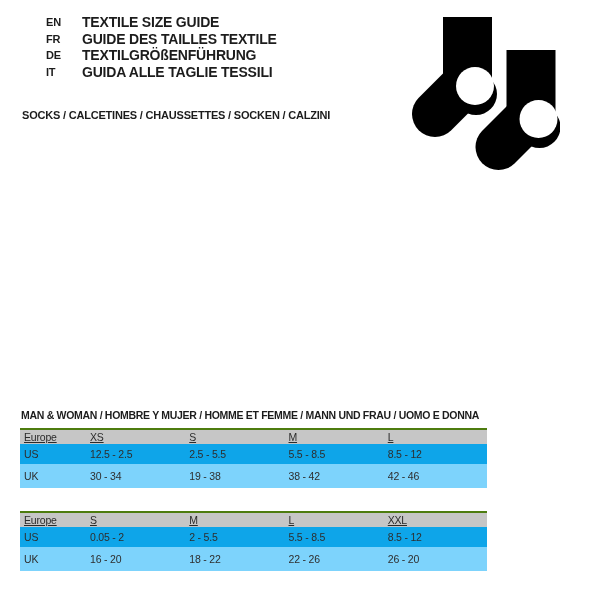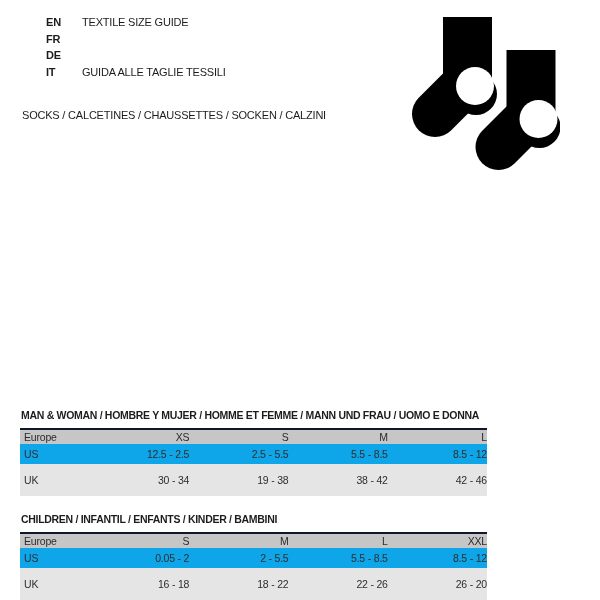--- a/index.html
+++ b/index.html
@@ -4,60 +4,62 @@
 <style>
   html,body{margin:0;padding:0;}
   body{
     width:600px;height:600px;position:relative;background:#ffffff;
     font-family:"Liberation Sans",sans-serif;color:#1c1c1c;overflow:hidden;
   }
   
   .lang-list{position:absolute;left:22px;top:14px;}
   .lang-row{display:flex;height:16.6px;align-items:center;padding-left:24px;}
   .lang-code{width:36px;font-size:11px;font-weight:bold;letter-spacing:-0.2px;}
-  .lang-label{font-size:11px;font-weight:normal;letter-spacing:-0.2px;white-space:nowrap;}
+  .lang-label{font-size:14px;font-weight:bold;letter-spacing:-0.2px;white-space:nowrap;}
   .category-line{
-    position:absolute;left:22px;top:109px;font-size:11px;font-weight:normal;
+    position:absolute;left:22px;top:109px;font-size:11px;font-weight:bold;
     letter-spacing:-0.2px;white-space:nowrap;
   }
   
   .socks-icon{position:absolute;left:405px;top:8px;width:155px;height:175px;}
   
   .size-table{position:absolute;left:20px;width:463px;}
   .tbl-adult{top:407px;}
   .tbl-children{top:511px;}
   .tbl-title{
     font-size:10.5px;font-weight:bold;letter-spacing:-0.3px;white-space:nowrap;
     margin:0 0 0 1px;height:21px;line-height:16px;
   }
   .tbl{width:463px;border-collapse:collapse;table-layout:fixed;}
   .tbl td{
     font-size:10.5px;letter-spacing:-0.2px;color:#2e2e2e;
-    padding:0;text-align:right;vertical-align:middle;
+    padding:0;text-align:left;vertical-align:middle;
   }
   .tbl .c-label{width:66px;text-align:left;padding-left:4px;}
   .tbl .c-val{width:99.25px;}
   .tbl tr.hdr{background:#c6c6c6;height:15px;}
-  .tbl tr.hdr td{border-top:2px solid #0f172a;color:#2b2b2b;}
+  .tbl tr.hdr td{border-top:2px solid #4d7c0f;color:#2b2b2b;text-decoration:underline;}
   .tbl tr.r1{background:#0ea5e9;height:20px;}
-  .tbl tr.r2{background:#e5e5e5;height:32px;}
+  .tbl tr.r2{background:#7dd3fc;height:24px;}
 </style>
 </head>
 <body>
 
 <div class="lang-list">
   <div class="lang-row">
     <span class="lang-code">EN</span>
     <span class="lang-label">TEXTILE SIZE GUIDE</span>
   </div>
   <div class="lang-row">
     <span class="lang-code">FR</span>
+    <span class="lang-label">GUIDE DES TAILLES TEXTILE</span>
   </div>
   <div class="lang-row">
     <span class="lang-code">DE</span>
+    <span class="lang-label">TEXTILGRÖßENFÜHRUNG</span>
   </div>
   <div class="lang-row">
     <span class="lang-code">IT</span>
     <span class="lang-label">GUIDA ALLE TAGLIE TESSILI</span>
   </div>
 </div>
 
 <div class="category-line">SOCKS / CALCETINES / CHAUSSETTES / SOCKEN / CALZINI</div>
 
 <svg class="socks-icon" viewBox="405 8 155 175" xmlns="http://www.w3.org/2000/svg" aria-hidden="true">
@@ -100,39 +102,38 @@
         <td class="c-val">30 - 34</td>
         <td class="c-val">19 - 38</td>
         <td class="c-val">38 - 42</td>
         <td class="c-val">42 - 46</td>
       </tr>
     </tbody>
   </table>
 </div>
 
 <div class="size-table tbl-children">
-  <div class="tbl-title">CHILDREN / INFANTIL / ENFANTS / KINDER / BAMBINI</div>
   <table class="tbl">
     <tbody>
       <tr class="hdr">
         <td class="c-label">Europe</td>
         <td class="c-val">S</td>
         <td class="c-val">M</td>
         <td class="c-val">L</td>
         <td class="c-val">XXL</td>
       </tr>
       <tr class="r1">
         <td class="c-label">US</td>
         <td class="c-val">0.05 - 2</td>
         <td class="c-val">2 - 5.5</td>
         <td class="c-val">5.5 - 8.5</td>
         <td class="c-val">8.5 - 12</td>
       </tr>
       <tr class="r2">
         <td class="c-label">UK</td>
-        <td class="c-val">16 - 18</td>
+        <td class="c-val">16 - 20</td>
         <td class="c-val">18 - 22</td>
         <td class="c-val">22 - 26</td>
         <td class="c-val">26 - 20</td>
       </tr>
     </tbody>
   </table>
 </div>
 
 </body></html>

